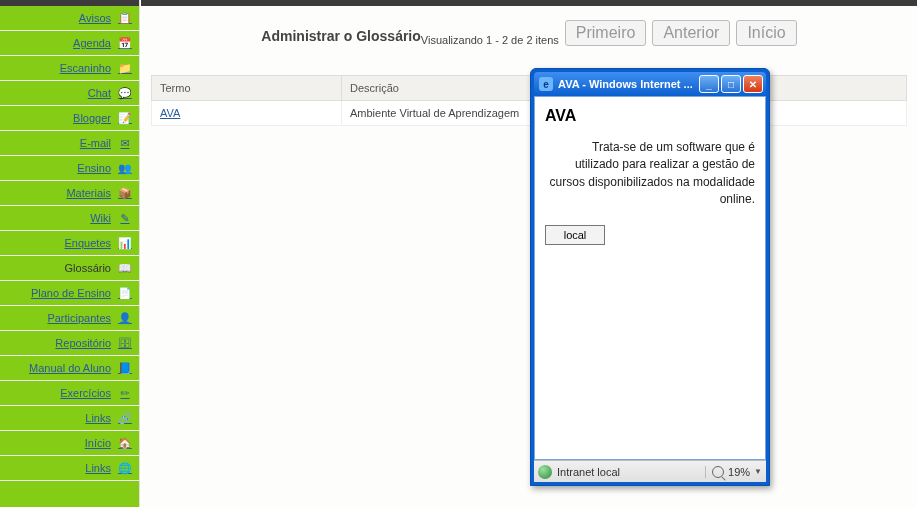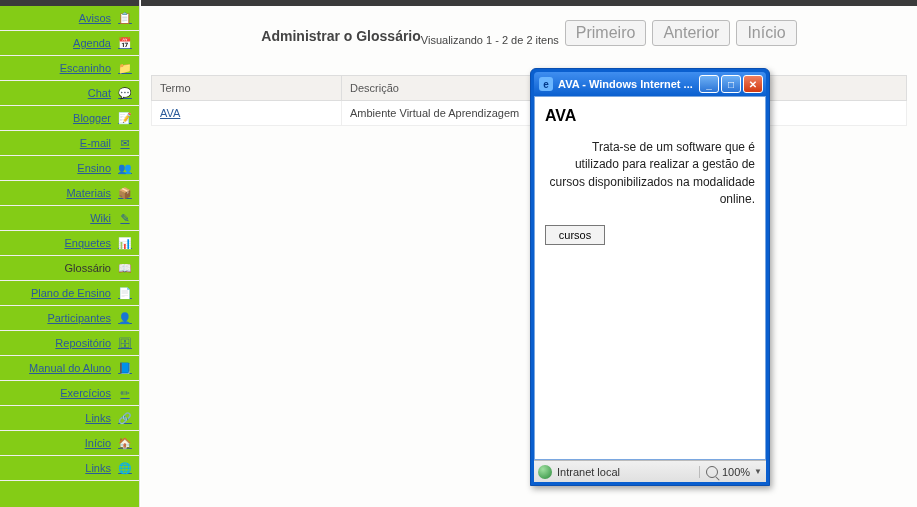--- a/index.html
+++ b/index.html
@@ -246,26 +246,26 @@
     </div>
     <div class="win-controls">
       <div class="win-btn">_</div>
       <div class="win-btn">□</div>
       <div class="win-btn close">✕</div>
     </div>
   </div>
   <div class="pop-body">
     <h2>AVA</h2>
     <p>Trata-se de um software que é utilizado para realizar a gestão de cursos disponibilizados na modalidade online.</p>
-    <button class="pop-close-btn">cursos</button>
+    <button class="pop-close-btn">local</button>
   </div>
   <div class="statusbar">
     <div class="status-left">
       <span class="globe"></span>
       <span>Intranet local</span>
     </div>
     <div class="status-right">
       <span class="mag"></span>
-      <span>100%</span>
+      <span>19%</span>
       <span class="dd">▼</span>
     </div>
   </div>
 </div>
 
 </body></html>

